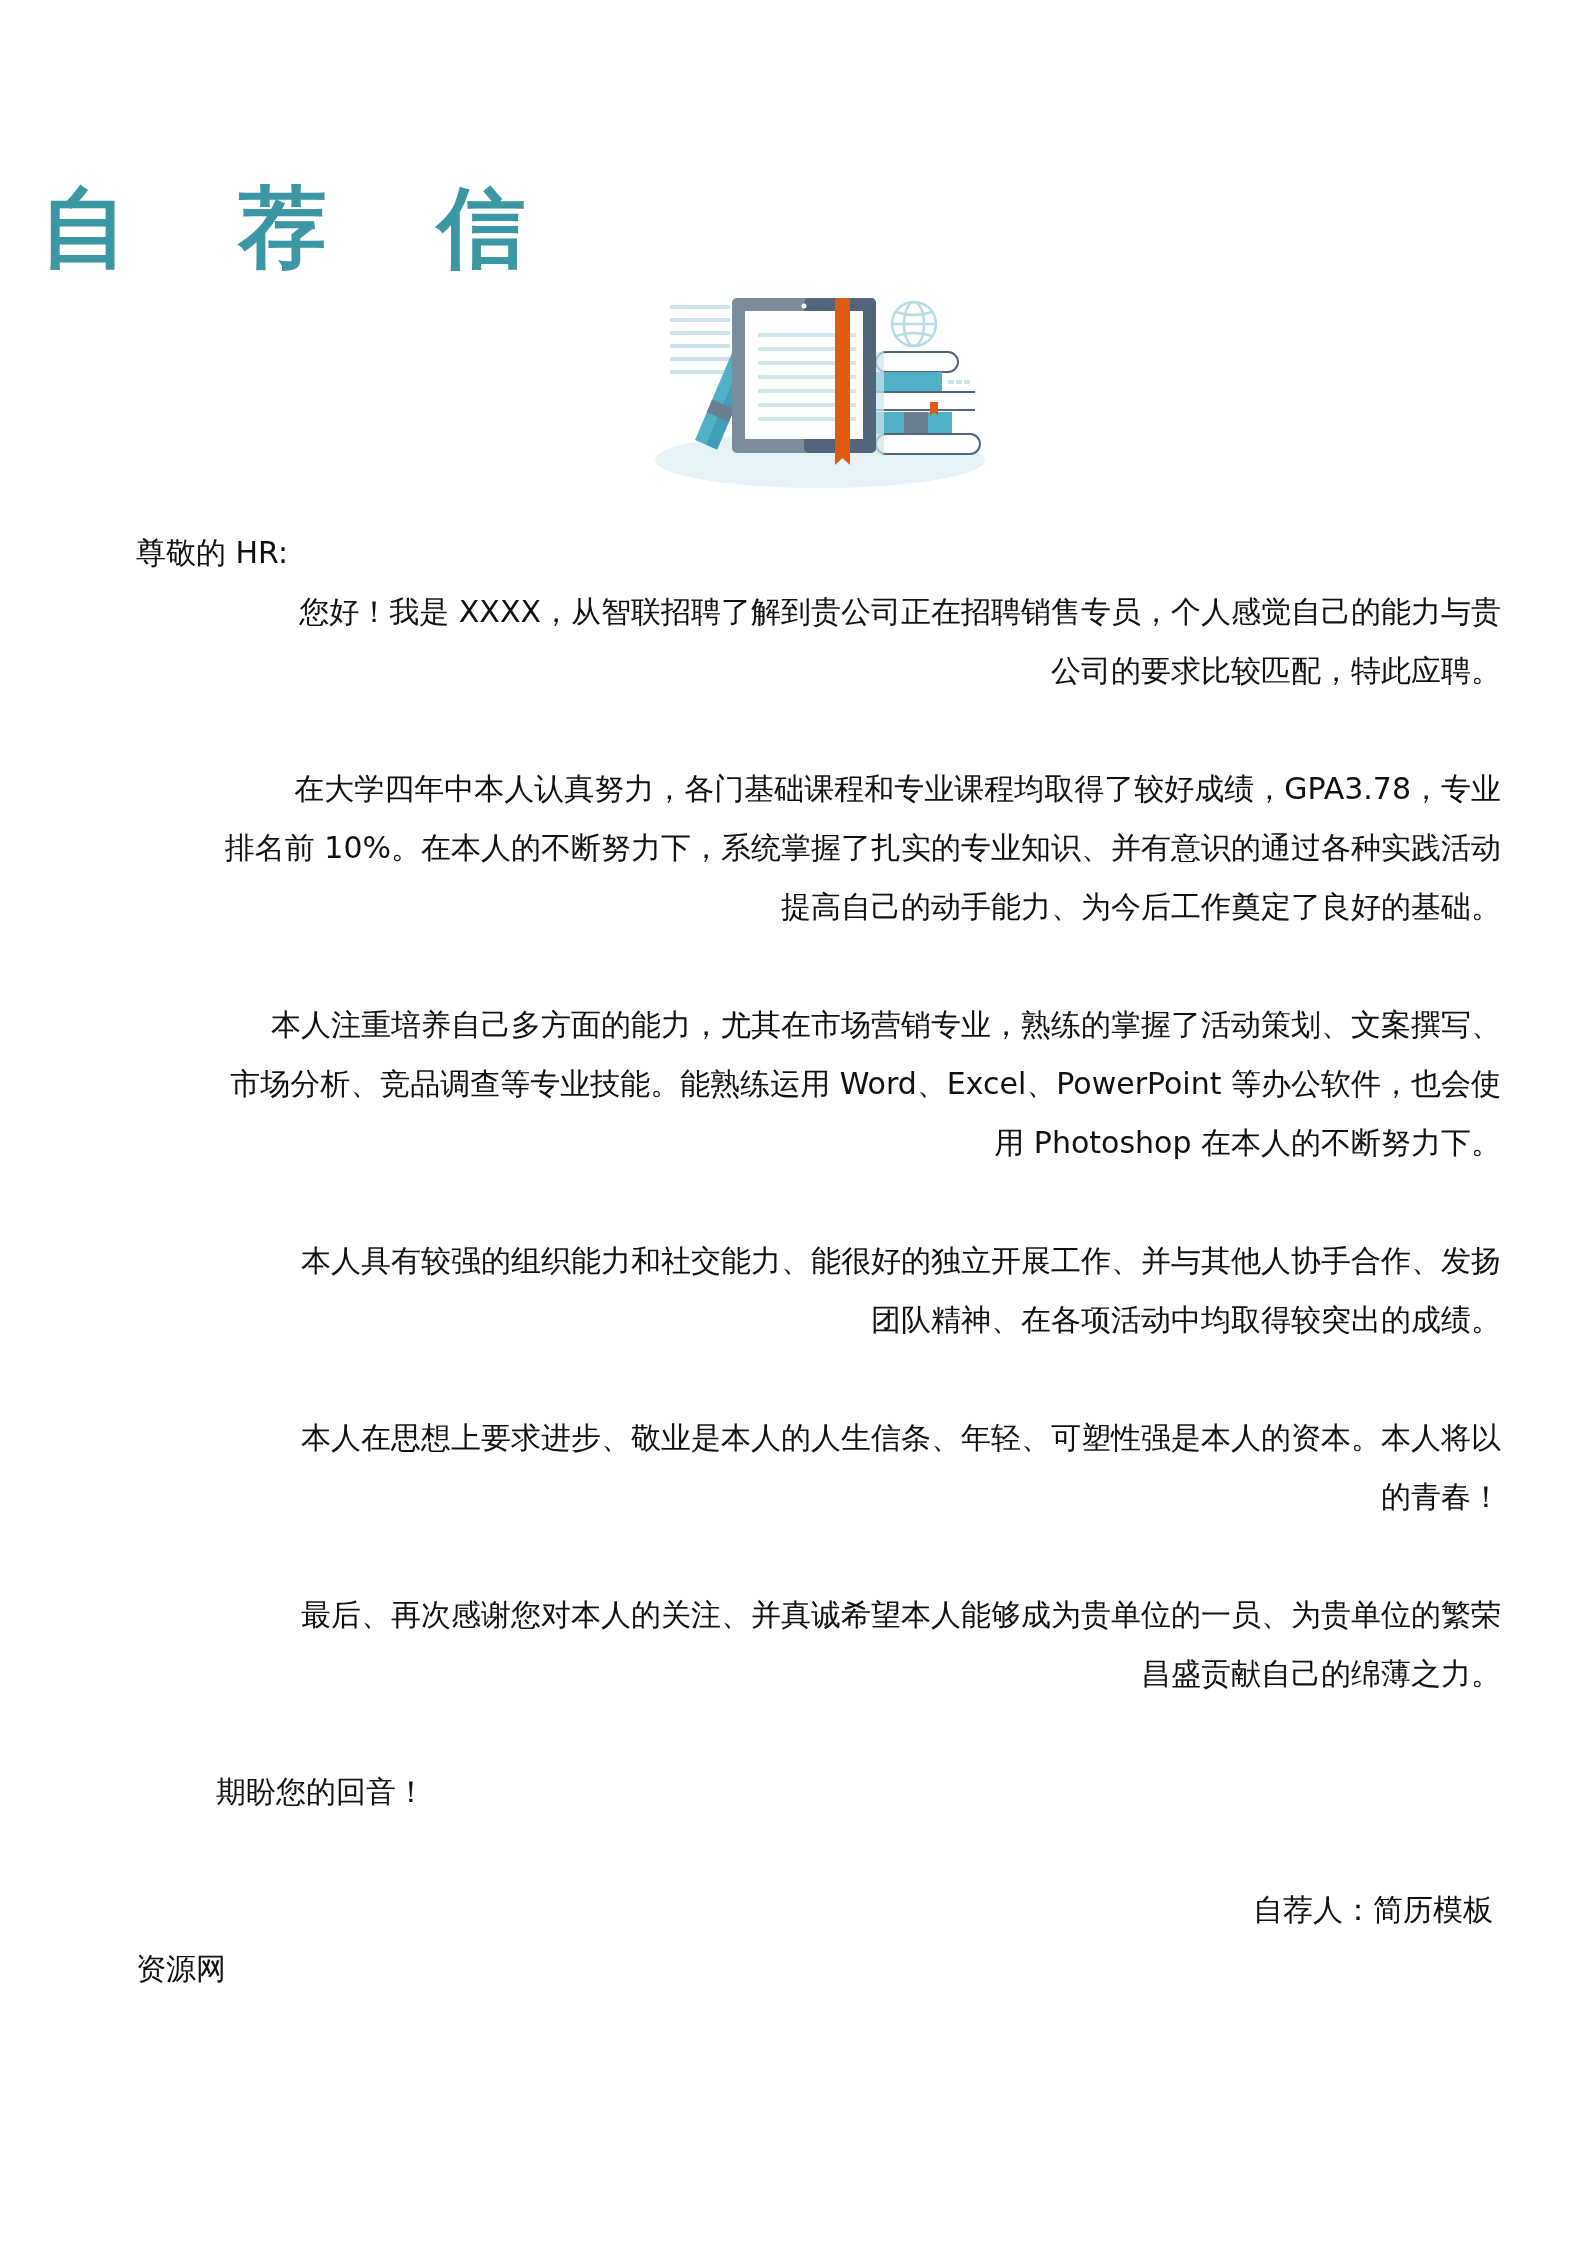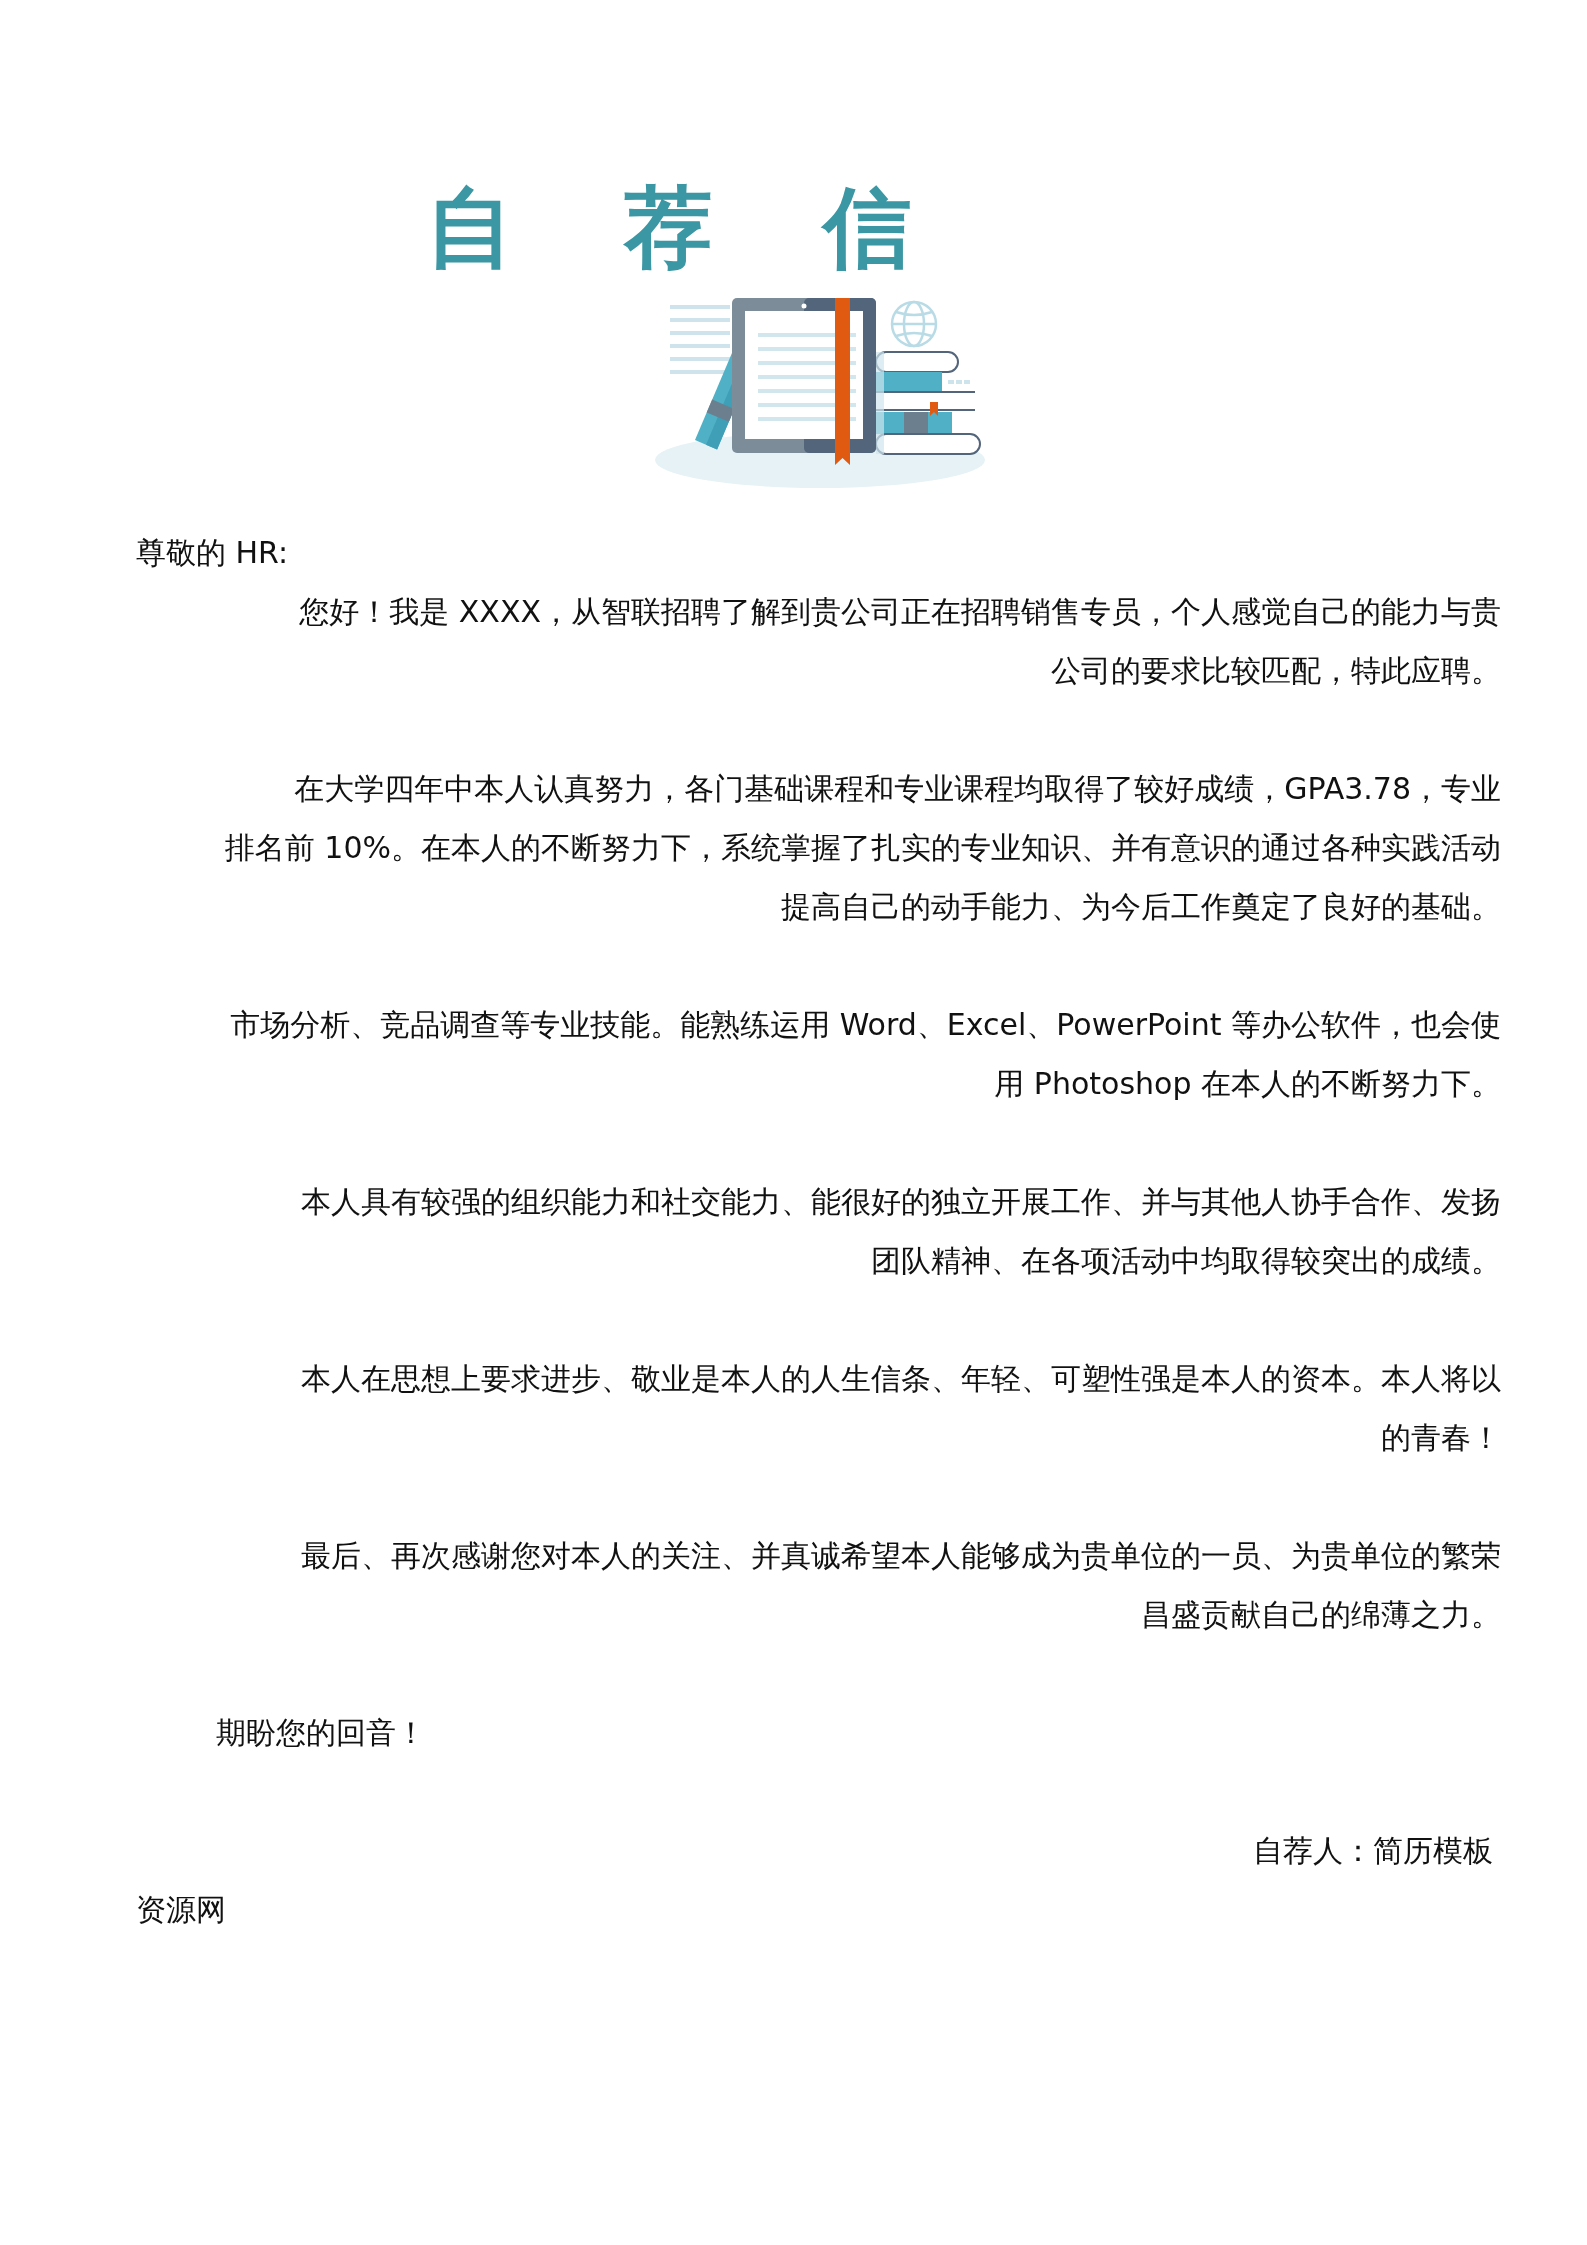--- a/index.html
+++ b/index.html
@@ -13,21 +13,20 @@
       position: relative;
       overflow: hidden;
       font-family: "DejaVu Sans", "Liberation Sans", sans-serif;
       color: #111111;
     }
     .title {
       position: absolute;
       left: 0;
       width: 1337px;
       top: 178px;
-      text-align: center;
       font-size: 88px;
       font-weight: bold;
       letter-spacing: 40px;
       text-indent: 40px;
       color: #3a97a3;
       line-height: 100px;
     }
     .illustration {
       position: absolute;
       left: 640px;
@@ -131,20 +130,21 @@
   <div class="gap"></div>
 
   <div class="p">
     <span class="line indent">在大学四年中本人认真努力，各门基础课程和专业课程均取得了较好成绩，GPA3.78，专业</span>
     <span class="line">排名前 10%。在本人的不断努力下，系统掌握了扎实的专业知识、并有意识的通过各种实践活动</span>
     <span class="line">提高自己的动手能力、为今后工作奠定了良好的基础。</span>
   </div>
   <div class="gap"></div>
 
   <div class="p">
+    <span class="line indent">本人注重培养自己多方面的能力，尤其在市场营销专业，熟练的掌握了活动策划、文案撰写、</span>
     <span class="line">市场分析、竞品调查等专业技能。能熟练运用 Word、Excel、PowerPoint 等办公软件，也会使</span>
     <span class="line">用 Photoshop 在本人的不断努力下。</span>
   </div>
   <div class="gap"></div>
 
   <div class="p">
     <span class="line indent2">本人具有较强的组织能力和社交能力、能很好的独立开展工作、并与其他人协手合作、发扬</span>
     <span class="line">团队精神、在各项活动中均取得较突出的成绩。</span>
   </div>
   <div class="gap"></div>

